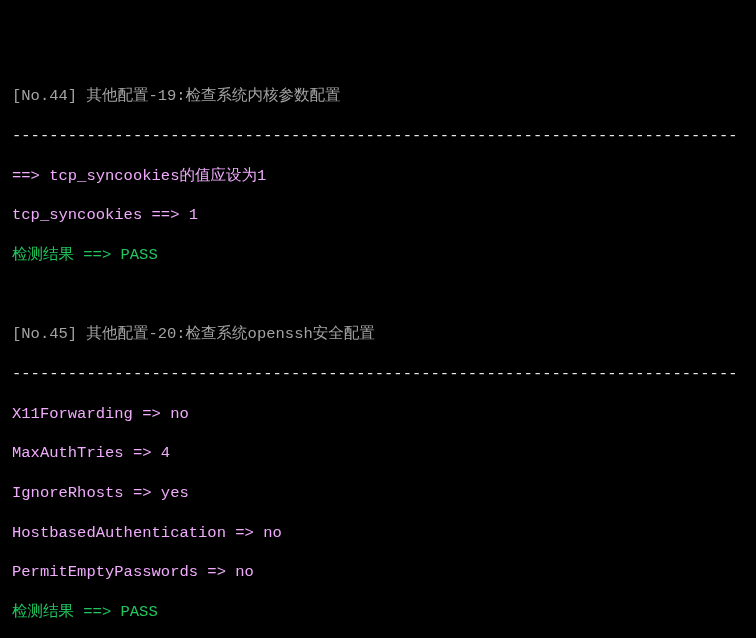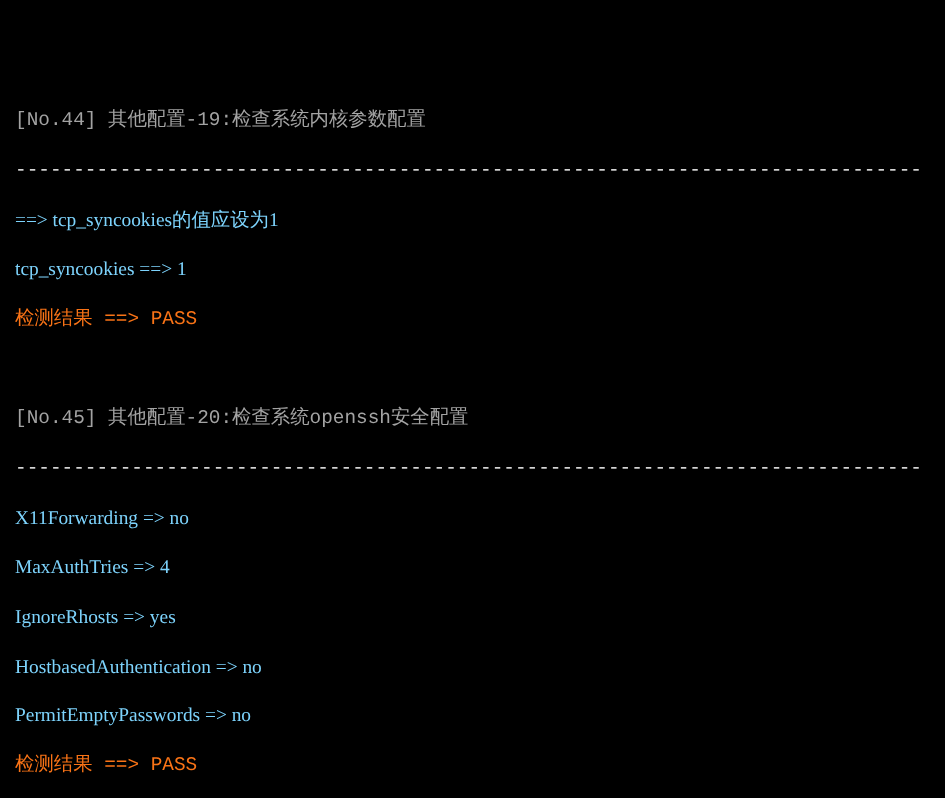--- a/index.html
+++ b/index.html
@@ -8,22 +8,22 @@
       font-family: "Consolas", "Courier New", monospace;
       font-size: 15.5px;
       line-height: 1.28;
       padding: 8px 12px;
       color: #ffffff;
       white-space: pre;
       overflow-x: auto;
       width: 756px;
     }
     .magenta { color: #a3a3a3; }
-    .cyan { color: #7dd3fc; font-family: Liberation Serif, serif; }
-    .green { color: #f97316; }
+    .cyan { color: #f0abfc; }
+    .green { color: #22c55e; }
     .dashes { color: #e8e8e8; }
     .line { display: block; }
   </style>
 </head>
 <body>
 
 
 
 <span class="line magenta">[No.44] 其他配置-19:检查系统内核参数配置</span>
 <span class="line dashes">------------------------------------------------------------------------------</span>

